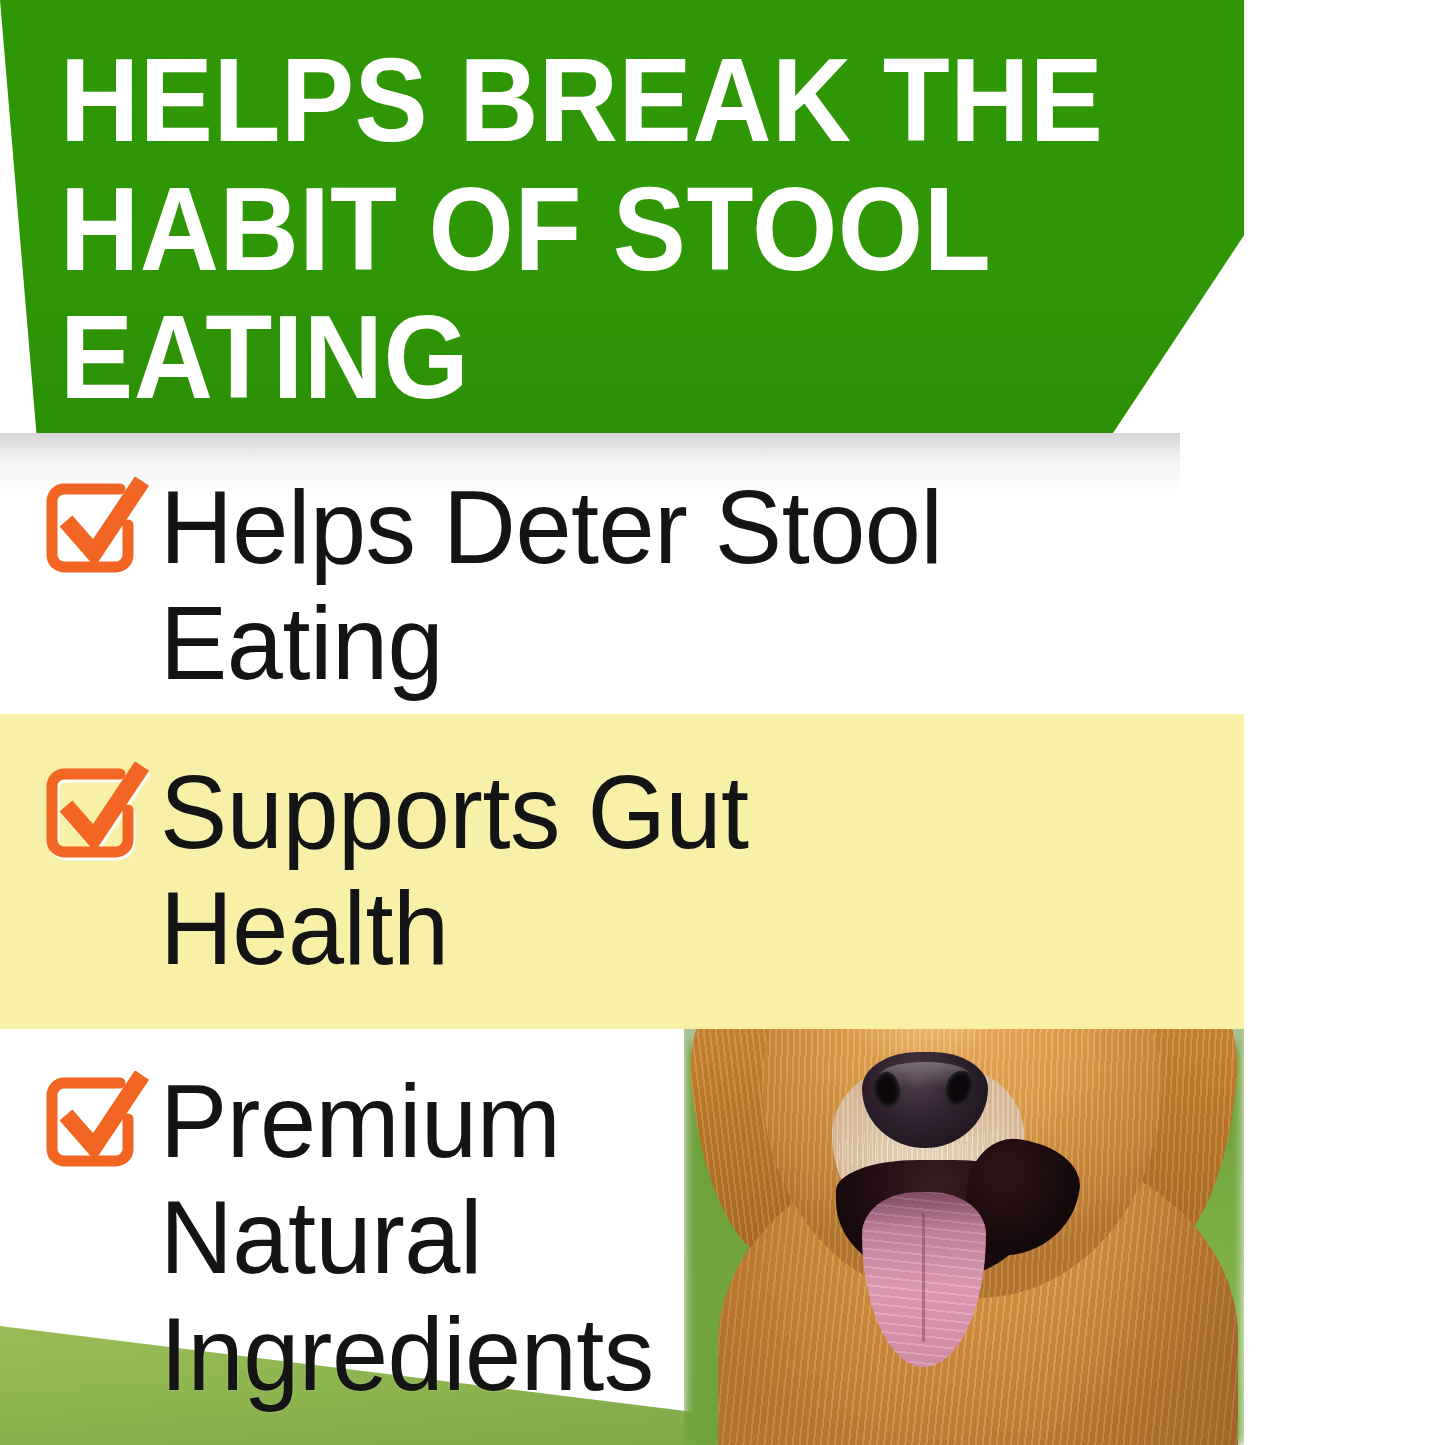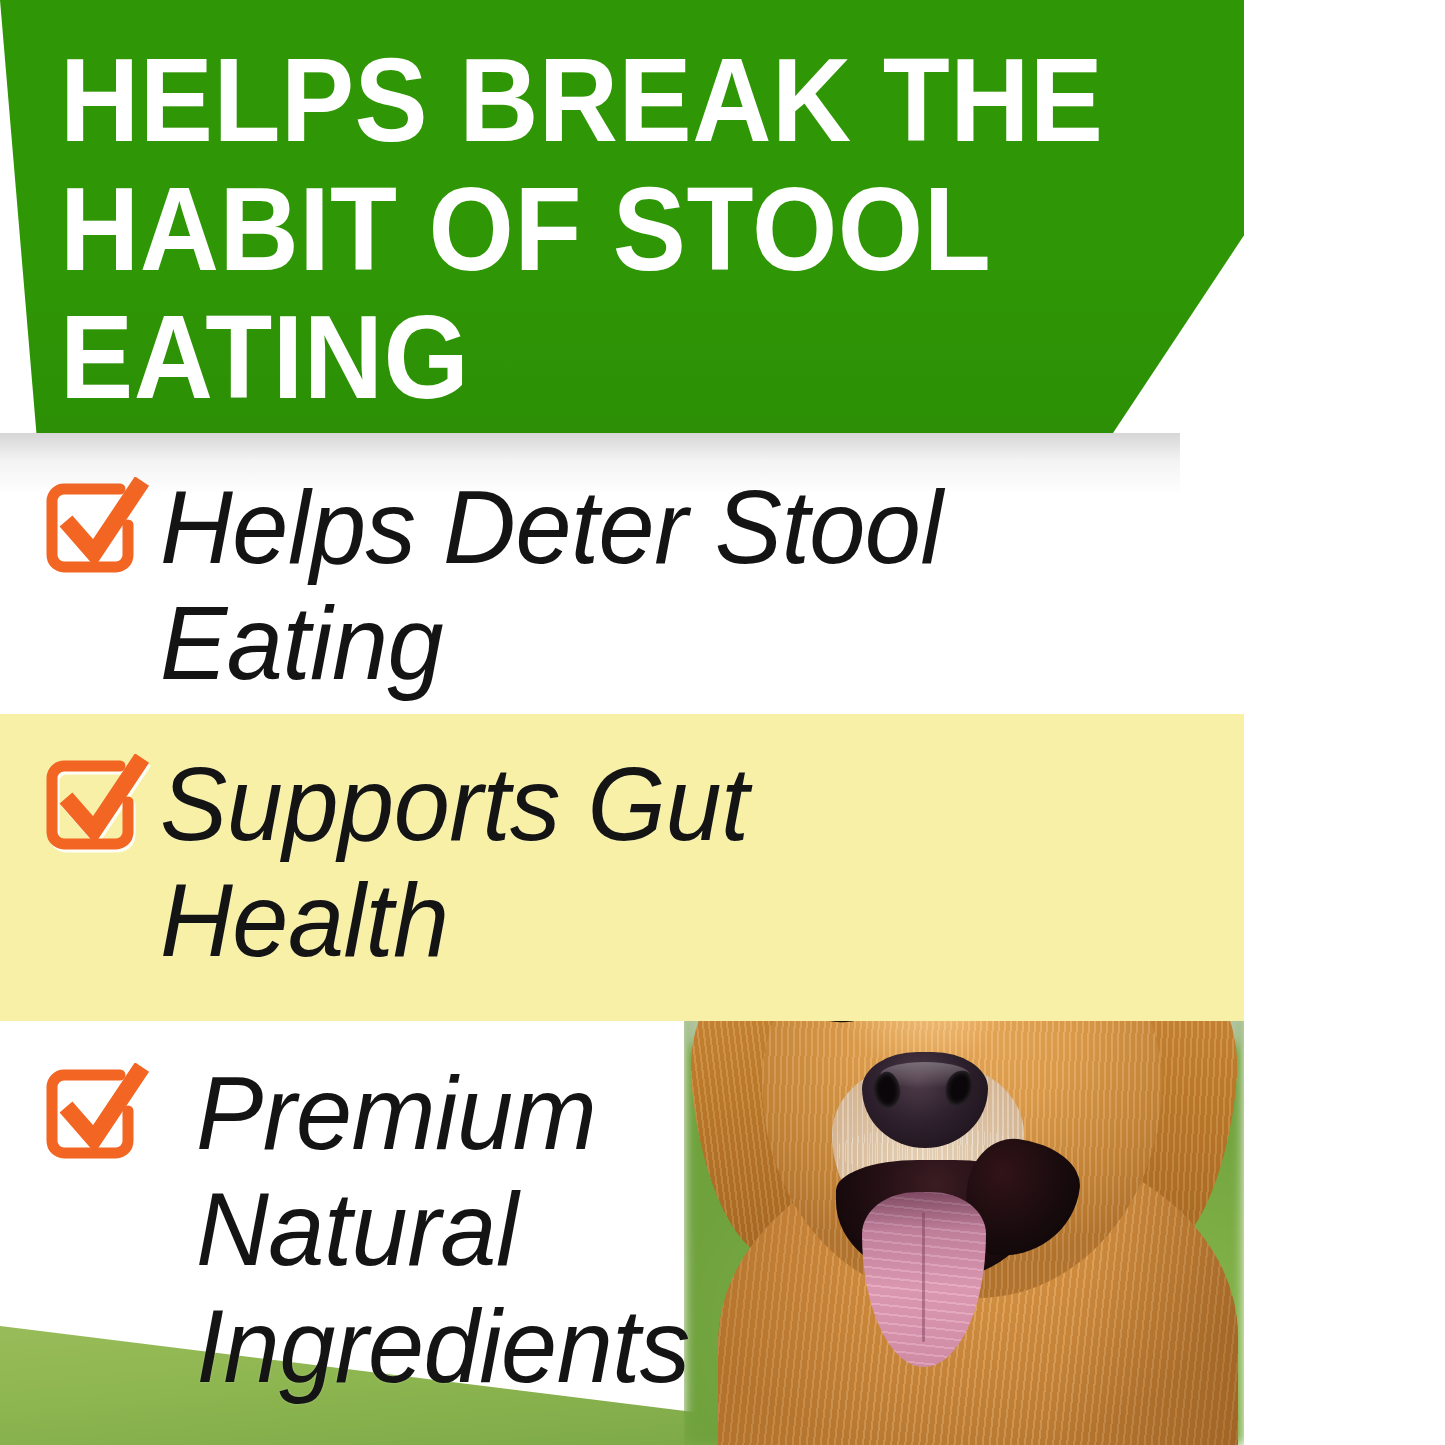--- a/index.html
+++ b/index.html
@@ -283,35 +283,34 @@
     transform-origin: left top;
   }
 
   
   .benefits {
     position: absolute;
     left: 0;
     top: 433px;
     width: 1445px;
     z-index: 4;
-    font-style: italic;
   }
   .benefit-row {
     position: relative;
     display: flex;
     align-items: flex-start;
     box-sizing: border-box;
   }
   .benefit-row.row-1 { padding: 36px 0 6px 0; }
   .benefit-row.row-2 {
     background: #f7f0a6;
     padding: 32px 0 42px 0;
-    margin-top: 6px;
-  }
-  .benefit-row.row-3 { padding: 34px 0 0 0; gap: 36px; }
+    margin-top: 14px;
+  }
+  .benefit-row.row-3 { padding: 34px 0 0 0; }
 
   .check-cell {
     flex: 0 0 auto;
     width: 160px;
     padding-left: 42px;
     box-sizing: border-box;
     padding-top: 8px;
   }
   .checkbox-icon {
     width: 108px;

